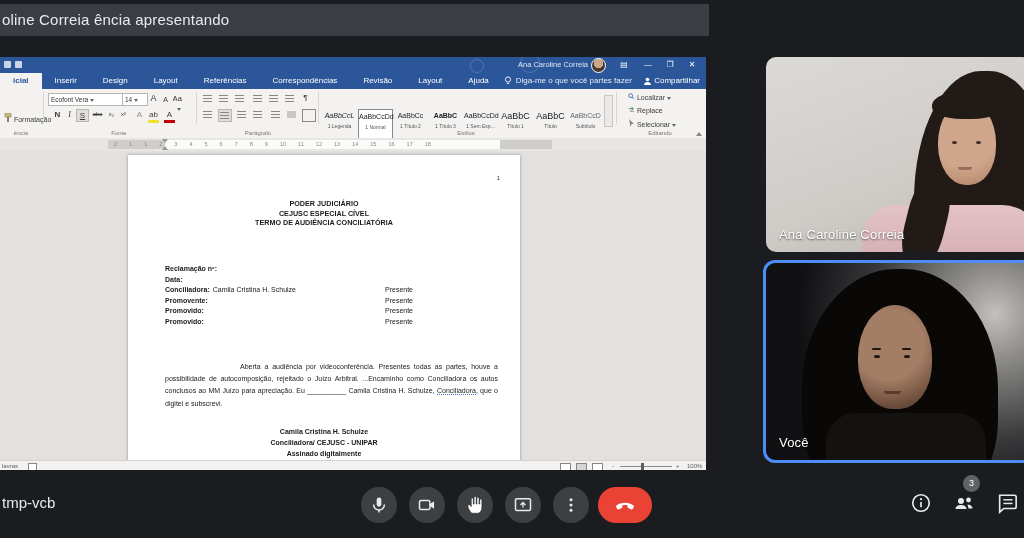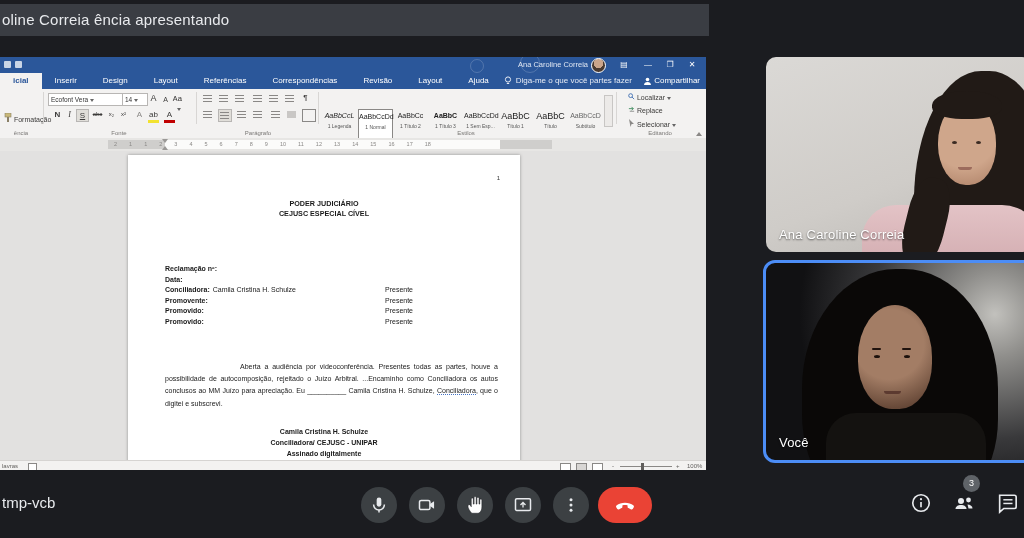--- a/index.html
+++ b/index.html
@@ -233,20 +233,21 @@
       <div id="rulernums">2 1 1 2 3 4 5 6 7 8 9 10 11 12 13 14 15 16 17 18</div>
     </div>
   </div>
 
   <div id="canvas" class="abs">
     <div id="page">
       <div id="pagenum">1</div>
       <div id="docheading">
         <div>PODER JUDICIÁRIO</div>
         <div>CEJUSC ESPECIAL CÍVEL</div>
+        <div>TERMO DE AUDIÊNCIA CONCILIATÓRIA</div>
       </div>
       <div id="docfields">
         <div class="frow"><b>Reclamação nº:</b><span class="fval"></span><span class="fstatus"></span></div>
         <div class="frow"><b>Data:</b><span class="fval"></span><span class="fstatus"></span></div>
         <div class="frow"><b>Conciliadora:</b><span class="fval">Camila Cristina H. Schulze</span><span class="fstatus">Presente</span></div>
         <div class="frow"><b>Promovente:</b><span class="fval"></span><span class="fstatus">Presente</span></div>
         <div class="frow"><b>Promovido:</b><span class="fval"></span><span class="fstatus">Presente</span></div>
         <div class="frow"><b>Promovido:</b><span class="fval"></span><span class="fstatus">Presente</span></div>
       </div>
       <div id="docbody"><span>Aberta a audiência por videoconferência. Presentes todas as partes, houve a possibilidade de autocomposição, rejeitado o Juízo Arbitral. ...Encaminho como Conciliadora os autos conclusos ao MM Juízo para apreciação. Eu __________ Camila Cristina H.  Schulze, </span><span class="spell">Conciliadora</span><span>, que o digitei e subscrevi.</span></div>

